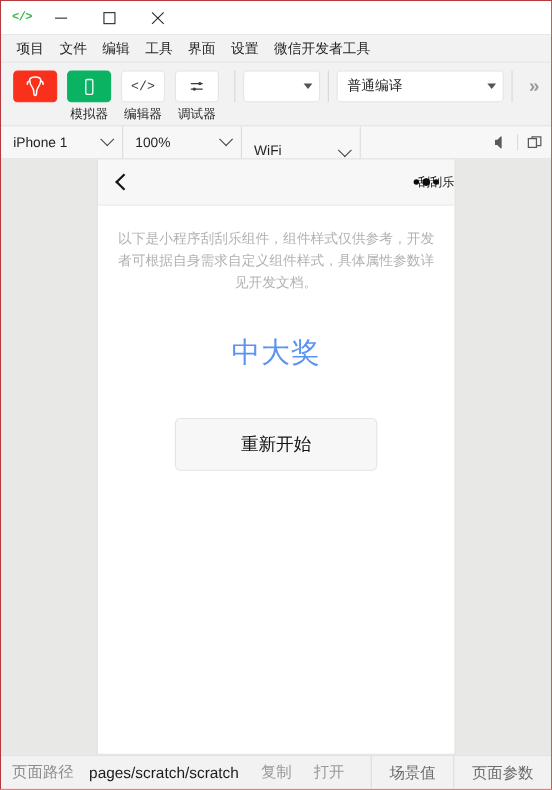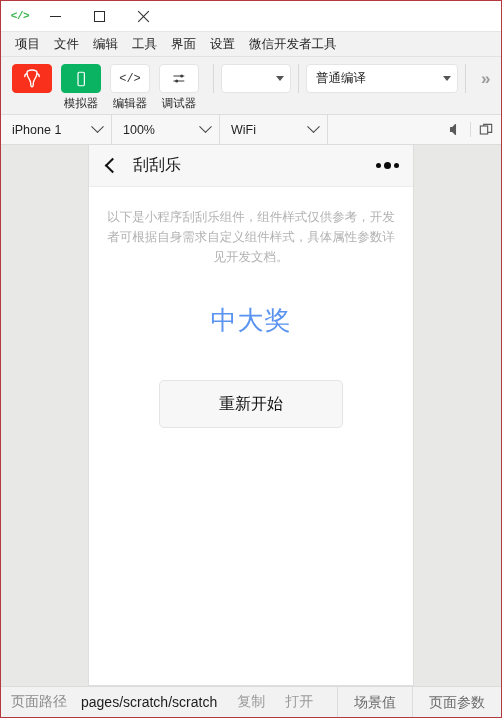--- a/index.html
+++ b/index.html
@@ -151,21 +151,21 @@
   .dev-select {
     display: flex; align-items: center;
     padding: 0 9px 0 11px;
     font-size: 12.5px; color: #1f1f1f;
     border-right: 1px solid #dcdcdc;
     min-width: 0;
   }
   .dev-select .lbl { white-space: nowrap; }
   .dev-select.w1 { width: 111px; }
   .dev-select.w2 { width: 108px; }
-  .dev-select.w3 { width: 108px; }
+  .dev-select.w3 { width: 108px; align-items: flex-end; }
   .chev-d {
     margin-left: auto;
     width: 9px; height: 9px;
     border-right: 1.6px solid #444;
     border-bottom: 1.6px solid #444;
     transform: rotate(45deg) translate(-2px,-2px);
   }
   .dev-spacer { flex: 1; }
   .dev-icon {
     width: 30px;
@@ -202,22 +202,22 @@
   }
   .back-arrow {
     width: 11px; height: 11px;
     border-left: 2.2px solid #131313;
     border-bottom: 2.2px solid #131313;
     transform: rotate(45deg);
     margin-left: 4px;
   }
   .nav-title {
     position: absolute; left: 0; right: 0;
-    text-align: left;
-    font-size: 16px;
+    text-align: right;
+    font-size: 11px;
     color: #121212;
     pointer-events: none;
     margin-left: 44px;
   }
   .nav-dots {
     margin-left: auto; margin-right: 14px;
     display: flex; align-items: center; gap: 3px;
   }
   .nav-dots i {
     display: block; border-radius: 50%; background: #0b0b0b;

